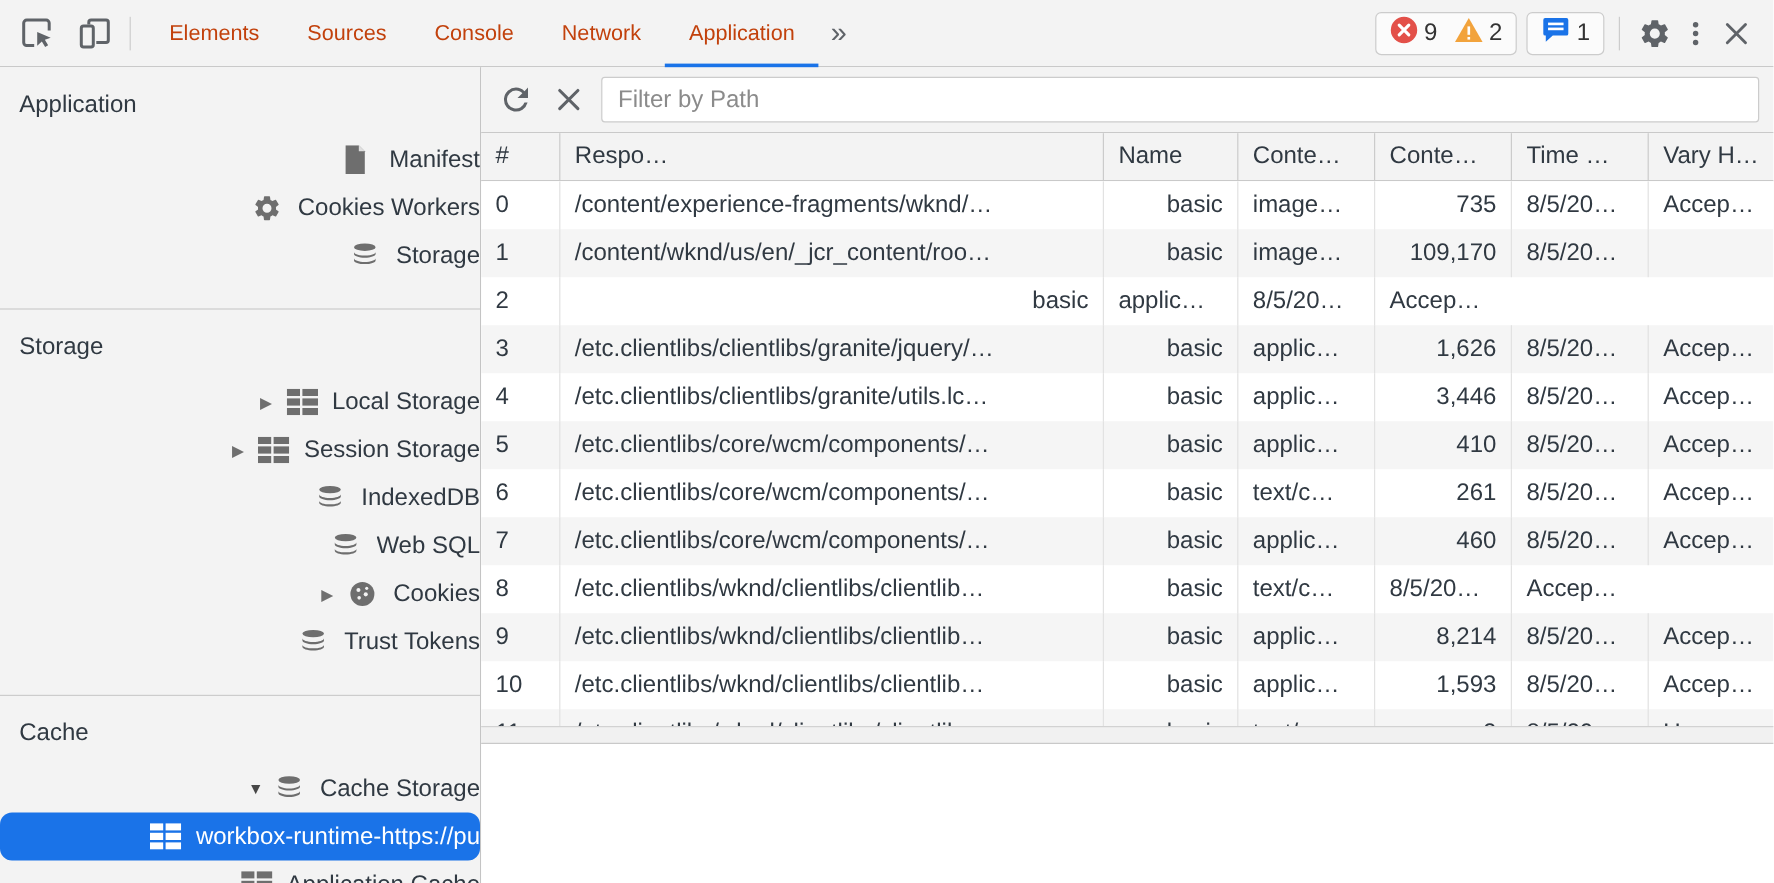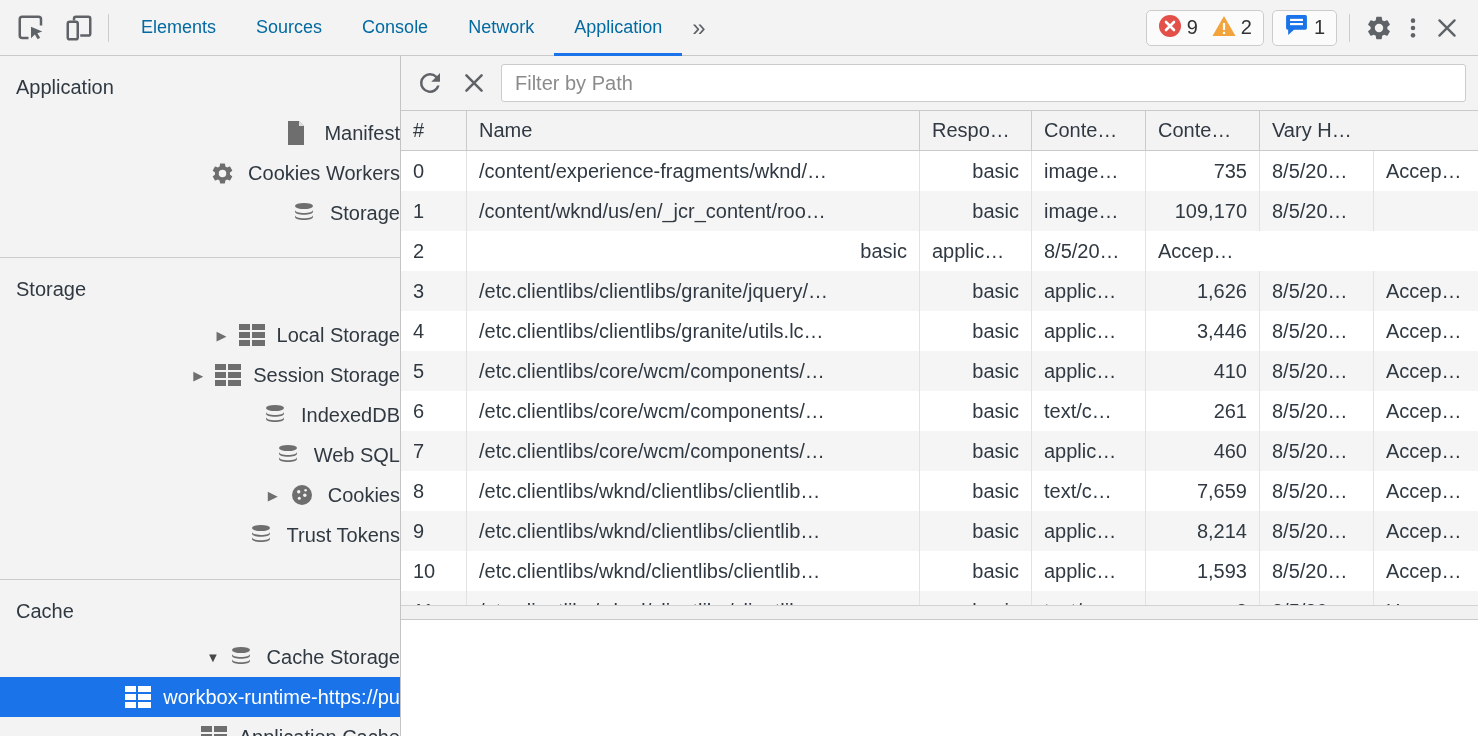--- a/index.html
+++ b/index.html
@@ -10,21 +10,21 @@
 
   
   .tabbar { flex:0 0 56px; display:flex; align-items:center; background:#f3f3f3;
             border-bottom:1px solid #c9c9c9; padding:0 14px 0 14px; }
   .tool-btns { display:flex; align-items:center; gap:14px; }
   .icon-btn { display:flex; align-items:center; justify-content:center; width:34px; height:34px;
               color:#5f6368; background:none; border:none; cursor:pointer; }
   .icon-btn svg { display:block; }
   .vsep { width:1px; height:28px; background:#ccc; margin:0 12px; }
   .tabs { display:flex; height:100%; }
-  .tab { display:flex; align-items:center; padding:0 20px; font-size:18px; color:#0369a1;
+  .tab { display:flex; align-items:center; padding:0 20px; font-size:18px; color:#c2410c;
          position:relative; cursor:default; white-space:nowrap; }
   .tab.active::after { content:""; position:absolute; left:0; right:0; bottom:-1px; height:3px;
                        background:var(--accent-blue,#1a73e8); }
   .more-tabs { font-size:24px; color:#5f6368; padding:0 10px; cursor:pointer; }
   .tabbar-right { margin-left:auto; display:flex; align-items:center; }
   .badge-group { display:flex; align-items:center; height:36px; padding:0 11px;
                  border:1px solid #ccc; border-radius:5px; background:#fbfbfb; margin-left:8px; cursor:pointer; }
   .badge-group .cnt { font-size:20px; color:#333; margin-left:5px; }
   .badge-group .gap { width:14px; }
   .ic-err .bg { fill:var(--error-red,#e35049); }
@@ -35,21 +35,21 @@
   
   .dt-body { flex:1; display:flex; min-height:0; }
 
   
   .sidebar { flex:0 0 401px; background:#f3f3f3; border-right:1px solid #c4c4c4; overflow:hidden; }
   .side-section { padding-bottom:24px; }
   .side-section + .side-section { border-top:1px solid #ccc; }
   .side-header { font-size:20px; color:#303942; padding:20px 0 14px 16px; }
   .side-item { height:40px; display:flex; align-items:center; padding-left:30px;
                font-size:20px; color:#303942; cursor:pointer; white-space:nowrap; overflow:hidden;justify-content:flex-end; }
-  .side-item.lvl2 { padding-left:50px; }
+  .side-item.lvl2 { padding-left:50px;border-radius:10px; }
   .side-item.selected { background:var(--selection-blue,#1a73e8); color:#fff; }
   .tri-slot { flex:0 0 22px; font-size:13px; color:#6f6f6f; line-height:1; }
   .tri-slot.expanded { color:#474747; }
   .side-item.selected .tri-slot { color:#fff; }
   .s-icon { flex:0 0 28px; display:flex; align-items:center; margin-right:10px; color:#6e6e6e; }
   .side-item.selected .s-icon { color:#fff; }
   .s-icon svg { display:block; }
   .s-label { overflow:hidden; }
 
   
@@ -323,24 +323,25 @@
         <button class="icon-btn">
           <svg width="28" height="28" viewBox="0 0 24 24" fill="none" stroke="currentColor" stroke-width="2.2" stroke-linecap="round">
             <path d="M5.5 5.5l13 13M18.5 5.5l-13 13"></path>
           </svg>
         </button>
         <input class="filter-input" type="text" placeholder="Filter by Path" style="">
       </div>
 
       <div class="grid-header grid-cols" id="grid-header">
           <div class="hcell">#</div>
+          <div class="hcell">Respo…</div>
           <div class="hcell">Name</div>
-          <div class="hcell">Respo…</div>
           <div class="hcell">Conte…</div>
           <div class="hcell">Conte…</div>
+          <div class="hcell">Time …</div>
           <div class="hcell">Vary H…</div>
         </div>
       <div class="grid-body" id="grid-body">
           <div class="grid-row grid-cols">
             <div class="cell">0</div>
             <div class="cell">/content/experience-fragments/wknd/…</div>
             <div class="cell right">basic</div>
             <div class="cell">image…</div>
             <div class="cell right">735</div>
             <div class="cell">8/5/20…</div>
@@ -405,21 +406,20 @@
             <div class="cell">applic…</div>
             <div class="cell right">460</div>
             <div class="cell">8/5/20…</div>
             <div class="cell">Accep…</div>
           </div>
           <div class="grid-row grid-cols">
             <div class="cell">8</div>
             <div class="cell">/etc.clientlibs/wknd/clientlibs/clientlib…</div>
             <div class="cell right">basic</div>
             <div class="cell">text/c…</div>
-            <div class="cell right">7,659</div>
             <div class="cell">8/5/20…</div>
             <div class="cell">Accep…</div>
           </div>
           <div class="grid-row grid-cols">
             <div class="cell">9</div>
             <div class="cell">/etc.clientlibs/wknd/clientlibs/clientlib…</div>
             <div class="cell right">basic</div>
             <div class="cell">applic…</div>
             <div class="cell right">8,214</div>
             <div class="cell">8/5/20…</div>

